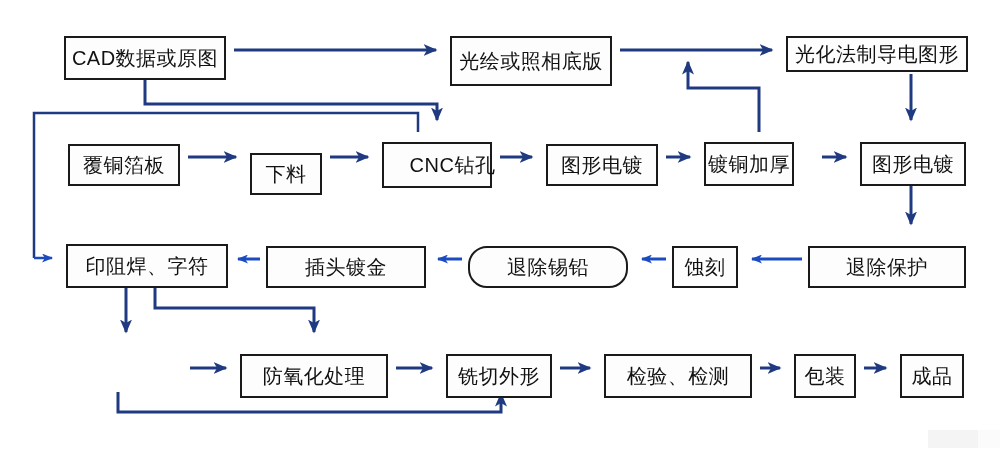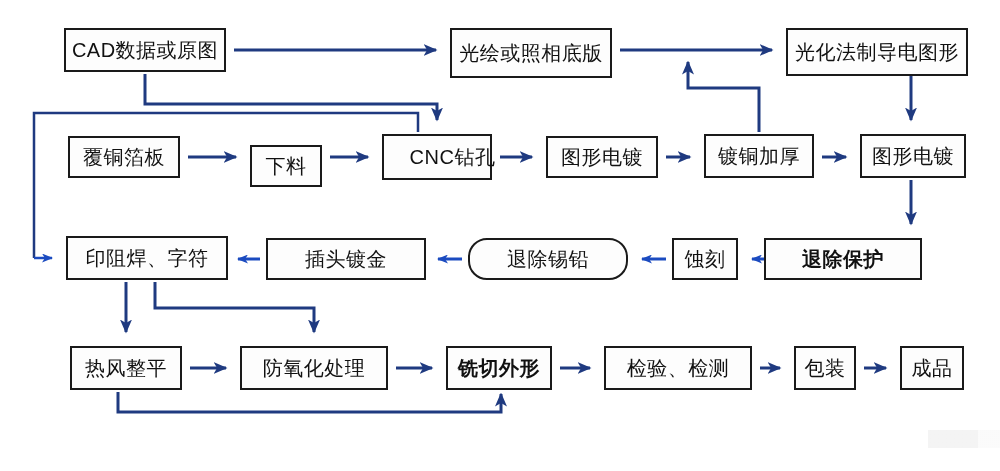--- a/index.html
+++ b/index.html
@@ -22,20 +22,21 @@
     border: 2px solid #1a1a1a;
     display: flex;
     align-items: center;
     justify-content: center;
     color: #111111;
     font-size: 20px;
     line-height: 1;
     letter-spacing: 0.5px;
     white-space: nowrap;
     user-select: none;
+    margin-top: 8px;
   }
   svg.wires {
     position: absolute;
     left: 0;
     top: 0;
     width: 1000px;
     height: 471px;
     pointer-events: none;
   }
   .watermark {
@@ -105,66 +106,63 @@
       <path d="M118,392 L118,412 L501,412 L501,394" marker-end="url(#ah-big)"></path>
     </g>
   </svg>
 
   <div class="node" style="left:64px; top:28px; width:162px; height:44px;">
     <span>CAD数据或原图</span>
   </div>
   <div class="node" style="left:450px; top:28px; width:162px; height:50px;">
     <span>光绘或照相底版</span>
   </div>
-  <div class="node" style="left:786px; top:28px; width:182px; height:48px;">
+  <div class="node" style="left:786px; top:28px; width:182px; height:36px;">
     <span>光化法制导电图形</span>
   </div>
 
   <div class="node" style="left:68px; top:136px; width:112px; height:42px;">
     <span>覆铜箔板</span>
   </div>
   <div class="node" style="left:250px; top:145px; width:72px; height:42px;">
     <span>下料</span>
   </div>
   <div class="node" style="left:382px; top:134px; width:110px; height:46px;padding-left:31px;">
     <span>CNC钻孔</span>
   </div>
   <div class="node" style="left:546px; top:136px; width:112px; height:42px;">
     <span>图形电镀</span>
   </div>
-  <div class="node" style="left:704px; top:134px; width:110px; height:44px;">
+  <div class="node" style="left:704px; top:134px; width:90px; height:44px;">
     <span>镀铜加厚</span>
   </div>
   <div class="node" style="left:860px; top:134px; width:106px; height:44px;">
     <span>图形电镀</span>
   </div>
 
   <div class="node" style="left:266px; top:238px; width:160px; height:42px;">
     <span>插头镀金</span>
   </div>
   <div class="node" style="left:66px; top:236px; width:162px; height:44px;">
     <span>印阻焊、字符</span>
   </div>
   <div class="node" style="left:468px; top:238px; width:160px; height:42px;border-radius:19px;">
     <span>退除锡铅</span>
   </div>
   <div class="node" style="left:672px; top:238px; width:66px; height:42px;">
     <span>蚀刻</span>
   </div>
-  <div class="node" style="left:764px; top:238px; width:158px; height:42px;font-weight:bold;">
+  <div class="node" style="left:808px; top:238px; width:158px; height:42px;">
     <span>退除保护</span>
   </div>
 
-  <div class="node" style="left:70px; top:346px; width:112px; height:44px;">
-    <span>热风整平</span>
-  </div>
   <div class="node" style="left:240px; top:346px; width:148px; height:44px;">
     <span>防氧化处理</span>
   </div>
-  <div class="node" style="left:446px; top:346px; width:106px; height:44px;font-weight:bold;">
+  <div class="node" style="left:446px; top:346px; width:106px; height:44px;">
     <span>铣切外形</span>
   </div>
   <div class="node" style="left:604px; top:346px; width:148px; height:44px;">
     <span>检验、检测</span>
   </div>
   <div class="node" style="left:794px; top:346px; width:62px; height:44px;">
     <span>包装</span>
   </div>
   <div class="node" style="left:900px; top:346px; width:64px; height:44px;">
     <span>成品</span>

